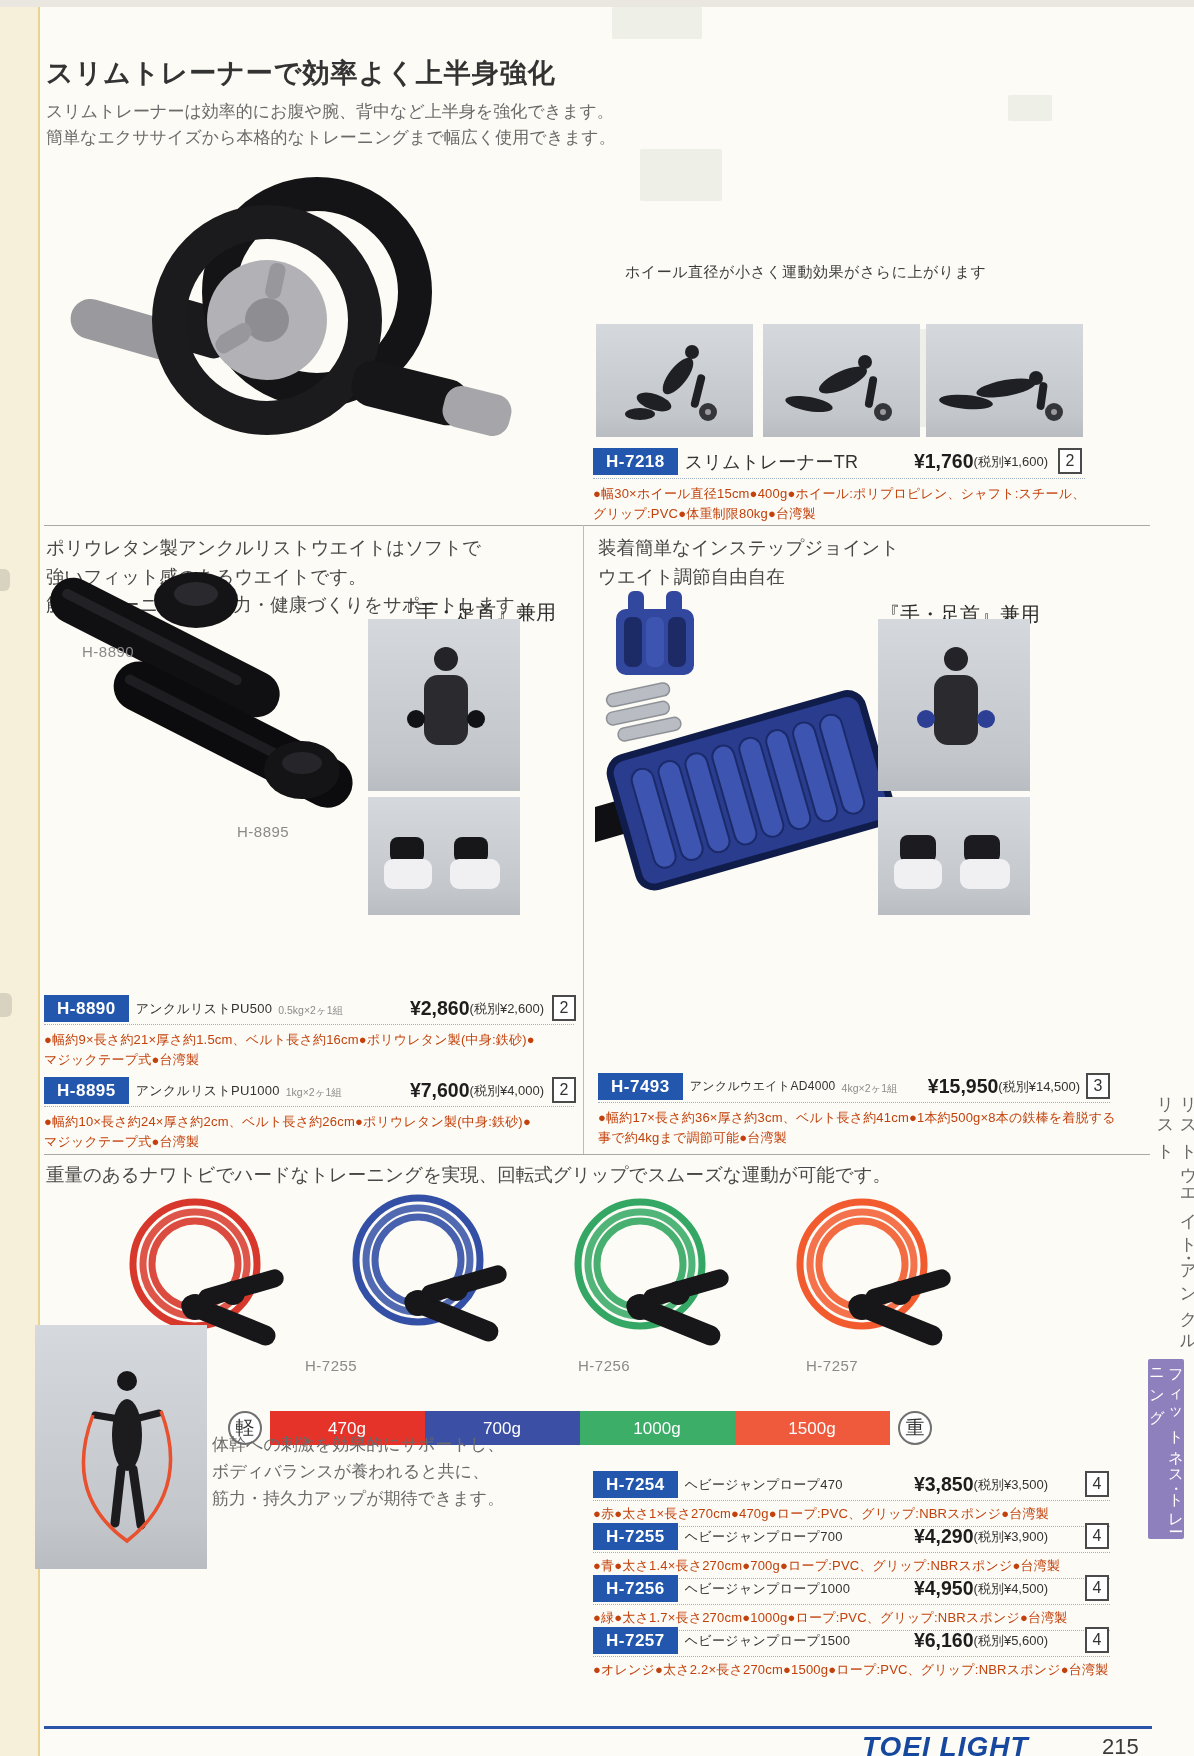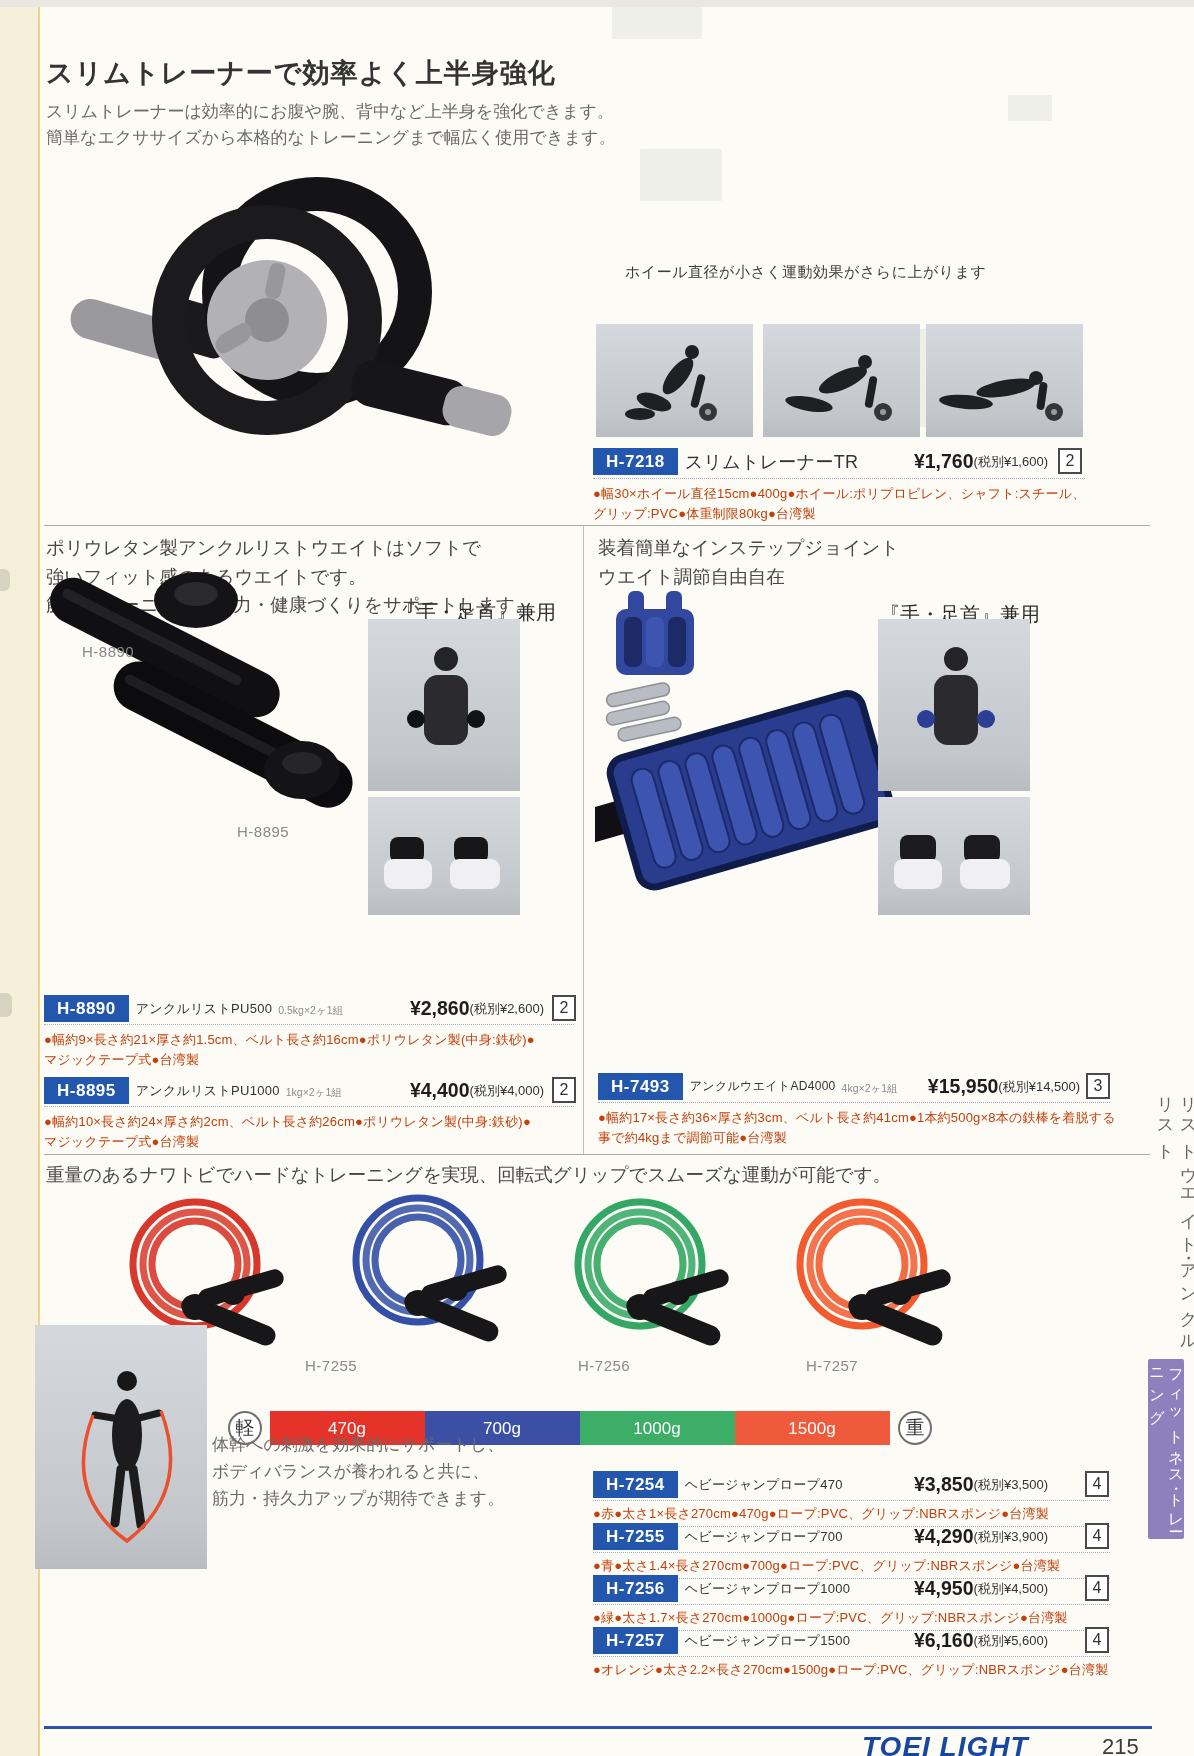--- a/index.html
+++ b/index.html
@@ -169,21 +169,21 @@
   </div>
   <div class="abs qty" style="left:552px;top:988px">2</div>
   <div class="abs dot" style="left:44px;top:1017px;width:530px"></div>
   <div class="abs spec" style="left:44px;top:1023px;width:500px">●幅約9×長さ約21×厚さ約1.5cm、ベルト長さ約16cm●ポリウレタン製(中身:鉄砂)●マジックテープ式●台湾製</div>
 
   <div class="abs row" style="left:44px;top:1070px;width:500px">
     <span class="badge">H-8895</span>
     <span class="pname">アンクルリストPU1000</span>
     <span class="psize">1kg×2ヶ1組</span>
     <span class="spacer"></span>
-    <span class="price">¥4,400</span>
+    <span class="price">¥7,600</span>
     <span class="tax">(税別¥4,000)</span>
   </div>
   <div class="abs qty" style="left:552px;top:1070px">2</div>
   <div class="abs dot" style="left:44px;top:1099px;width:530px"></div>
   <div class="abs spec" style="left:44px;top:1105px;width:500px">●幅約10×長さ約24×厚さ約2cm、ベルト長さ約26cm●ポリウレタン製(中身:鉄砂)●マジックテープ式●台湾製</div>
 
   <div class="abs sec-head" style="left:598px;top:527px">
     <div>装着簡単なインステップジョイント</div>
     <div>ウエイト調節自由自在</div>
   </div>

